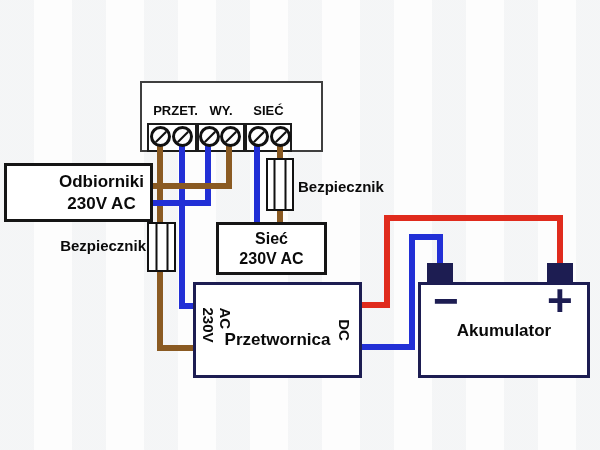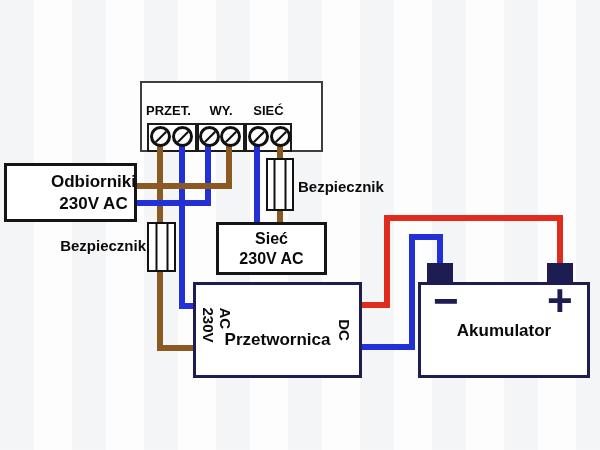--- a/index.html
+++ b/index.html
@@ -34,21 +34,21 @@
   .vtext{position:absolute;writing-mode:vertical-rl;font-weight:bold;color:#0a0a0a;top:50%;transform:translateY(-50%);}
   .post{position:absolute;background:var(--navy);}
   .sign{position:absolute;font-weight:bold;color:var(--navy);font-size:44px;line-height:1;}
 </style>
 </head>
 <body>
 
 <div class="stage">
 
   <div class="box panel" style="left:140px;top:81px;width:183px;height:71px;"></div>
-  <div class="lbl" style="left:146px;top:103px;width:52px;font-size:13px;text-align:left;">PRZET.</div>
+  <div class="lbl" style="left:146px;top:103px;width:52px;font-size:13px;text-align:right;">PRZET.</div>
   <div class="lbl" style="left:197px;top:103px;width:48px;font-size:13px;text-align:center;">WY.</div>
   <div class="lbl" style="left:245px;top:103px;width:47px;font-size:13px;text-align:center;">SIEĆ</div>
   <div class="box tgroup" style="left:147px;top:123px;width:50px;height:29px;"></div>
   <div class="box tgroup" style="left:197px;top:123px;width:48px;height:29px;"></div>
   <div class="box tgroup" style="left:245px;top:123px;width:47px;height:29px;"></div>
 
   <div class="seg brown" style="left:157px;top:144px;width:6px;height:207px;"></div>
   <div class="seg brown" style="left:157px;top:345px;width:39px;height:6px;"></div>
   <div class="seg blue" style="left:179px;top:144px;width:6px;height:165px;"></div>
   <div class="seg blue" style="left:179px;top:303px;width:17px;height:6px;"></div>
@@ -78,21 +78,21 @@
 
   <div class="fuse" style="left:147px;top:222px;width:29px;height:50px;">
     <div class="fuse-inner"></div>
   </div>
   <div class="fuse" style="left:266px;top:158px;width:28px;height:53px;">
     <div class="fuse-inner"></div>
   </div>
   <div class="lbl" style="left:36px;top:237px;width:110px;font-size:15px;text-align:right;">Bezpiecznik</div>
   <div class="lbl" style="left:298px;top:178px;font-size:15px;">Bezpiecznik</div>
 
-  <div class="box bblack centertext" style="left:4px;top:163px;width:133px;height:59px;font-size:17px;padding-left:46px;">
+  <div class="box bblack centertext" style="left:4px;top:163px;width:149px;height:59px;font-size:17px;padding-left:46px;">
     <span>Odbiorniki</span>
     <span>230V AC</span>
   </div>
 
   <div class="box bblack centertext" style="left:216px;top:222px;width:111px;height:53px;font-size:16px;">
     <span>Sieć</span>
     <span>230V AC</span>
   </div>
 
   <div class="post" style="left:427px;top:263px;width:26px;height:20px;"></div>

